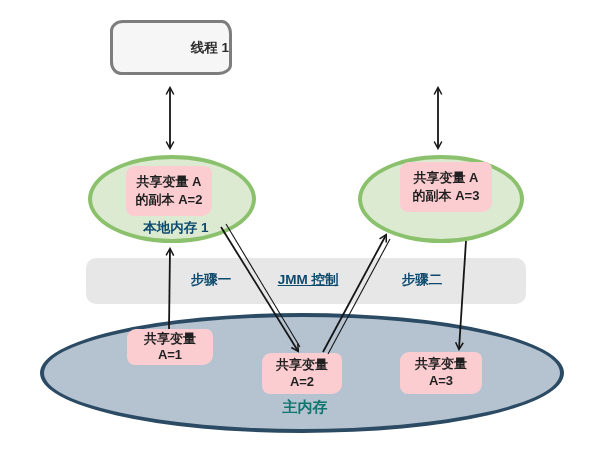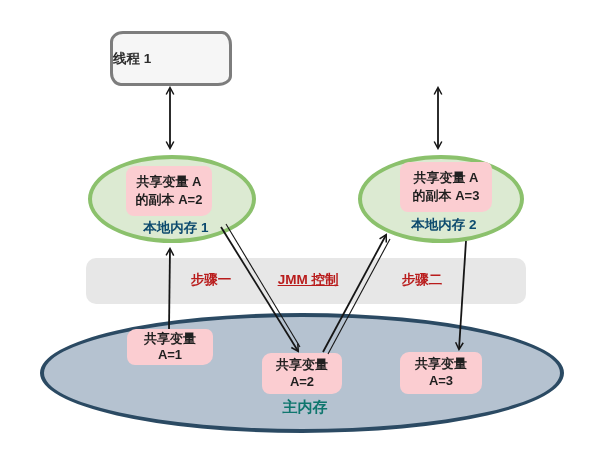--- a/index.html
+++ b/index.html
@@ -3,25 +3,25 @@
 <meta charset="utf-8">
 <style>
   html,body{margin:0;padding:0;background:#ffffff;}
   #stage{
     position:relative;width:600px;height:456px;background:#ffffff;overflow:hidden;
     font-family:"Liberation Sans","DejaVu Sans",sans-serif;
     color:var(--text-dark,#262626);
   }
   
   .thread-box{
-    position:absolute;top:31px;width:122px;height:55px;
+    position:absolute;top:20px;width:122px;height:55px;
     background:var(--thread-fill,#f6f6f6);
     border:3px solid var(--thread-border,#7d7d7d);
     border-radius:13px 10px 14px 11px / 11px 14px 10px 13px;
-    display:flex;align-items:center;justify-content:flex-start;
+    display:flex;align-items:center;justify-content:flex-end;
     font-weight:bold;font-size:13.5px;color:#2d2d2d;box-sizing:border-box;
   }
   
   .local-ellipse{
     position:absolute;top:155px;width:168px;height:88px;
     background:var(--local-memory-fill,#dcead2);
     border:4px solid var(--local-memory-border,#8bc16c);
     border-radius:50%;box-sizing:border-box;
   }
   
@@ -37,21 +37,21 @@
     position:absolute;font-weight:bold;font-size:13.5px;color:#0c4a6e;
     text-align:center;transform:translateX(-50%);white-space:nowrap;
   }
   
   .jmm-bar{
     position:absolute;left:86px;top:258px;width:440px;height:46px;
     background:var(--bar-fill,#e7e7e7);border-radius:10px;
   }
   .bar-label{
     position:absolute;top:13px;transform:translateX(-50%);
-    font-weight:bold;font-size:13.5px;color:#b91c1c;white-space:nowrap;
+    font-weight:bold;font-size:13.5px;color:#0c4a6e;white-space:nowrap;
   }
   
   .main-ellipse{
     position:absolute;left:40px;top:313px;width:524px;height:120px;
     background:var(--main-memory-fill,#b5c2d0);
     border:4px solid var(--main-memory-border,#2b4a63);
     border-radius:50%;box-sizing:border-box;
   }
   .main-label{
     position:absolute;left:305px;top:398px;transform:translateX(-50%);
@@ -70,21 +70,20 @@
 
   <div class="local-ellipse" style="left:88px;"></div>
   <div class="local-ellipse" style="left:358px;width:166px;"></div>
 
   <div class="var-box" style="left:126px;top:166px;width:86px;height:50px;">共享变量 A
 的副本 A=2</div>
   <div class="var-box" style="left:400px;top:162px;width:92px;height:50px;">共享变量 A
 的副本 A=3</div>
 
   <div class="mem-label" style="left:176px;top:219px;">本地内存 1</div>
-  <div class="mem-label" style="left:444px;top:216px;">本地内存 2</div>
 
   <div class="jmm-bar">
     <span class="bar-label" style="left:125px;">步骤一</span>
     <span class="bar-label" style="left:222px;text-decoration:underline;">JMM 控制</span>
     <span class="bar-label" style="left:336px;">步骤二</span>
   </div>
 
   <div class="main-ellipse"></div>
   <div class="var-box" style="left:127px;top:329px;width:86px;height:36px;line-height:1.25;">共享变量
 A=1</div>

